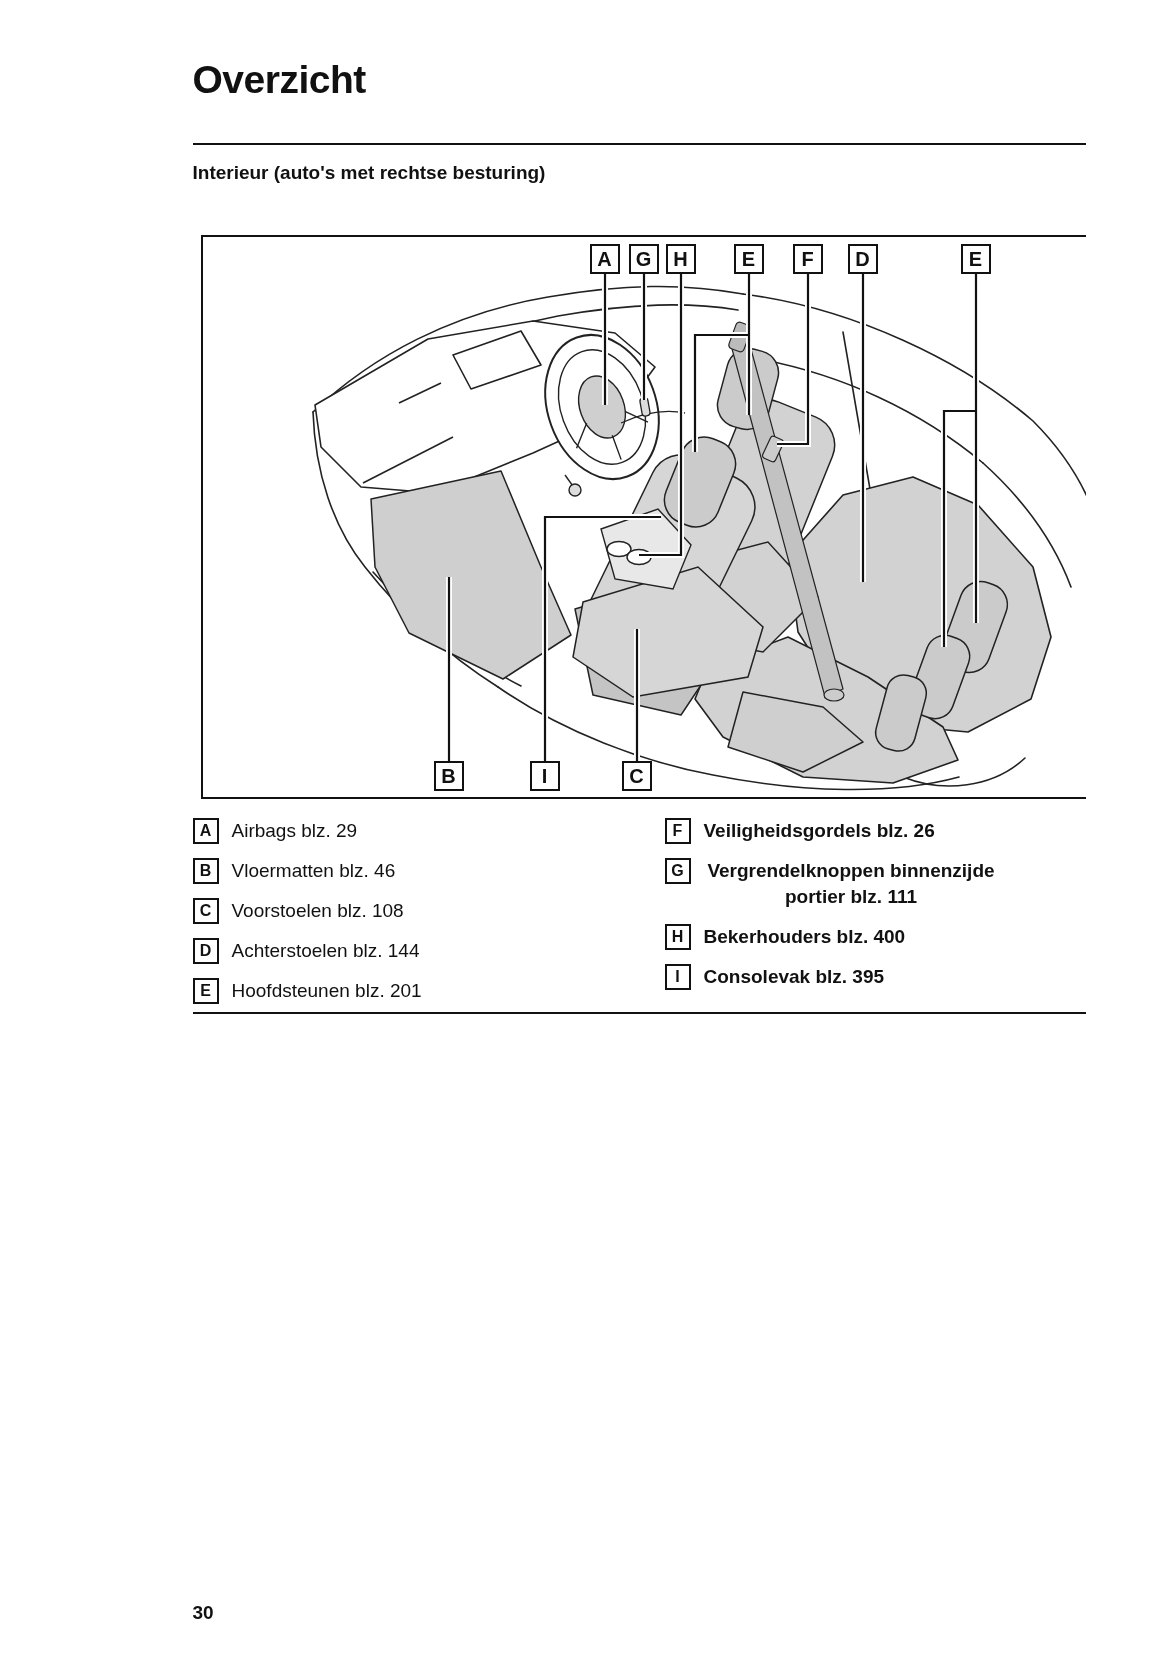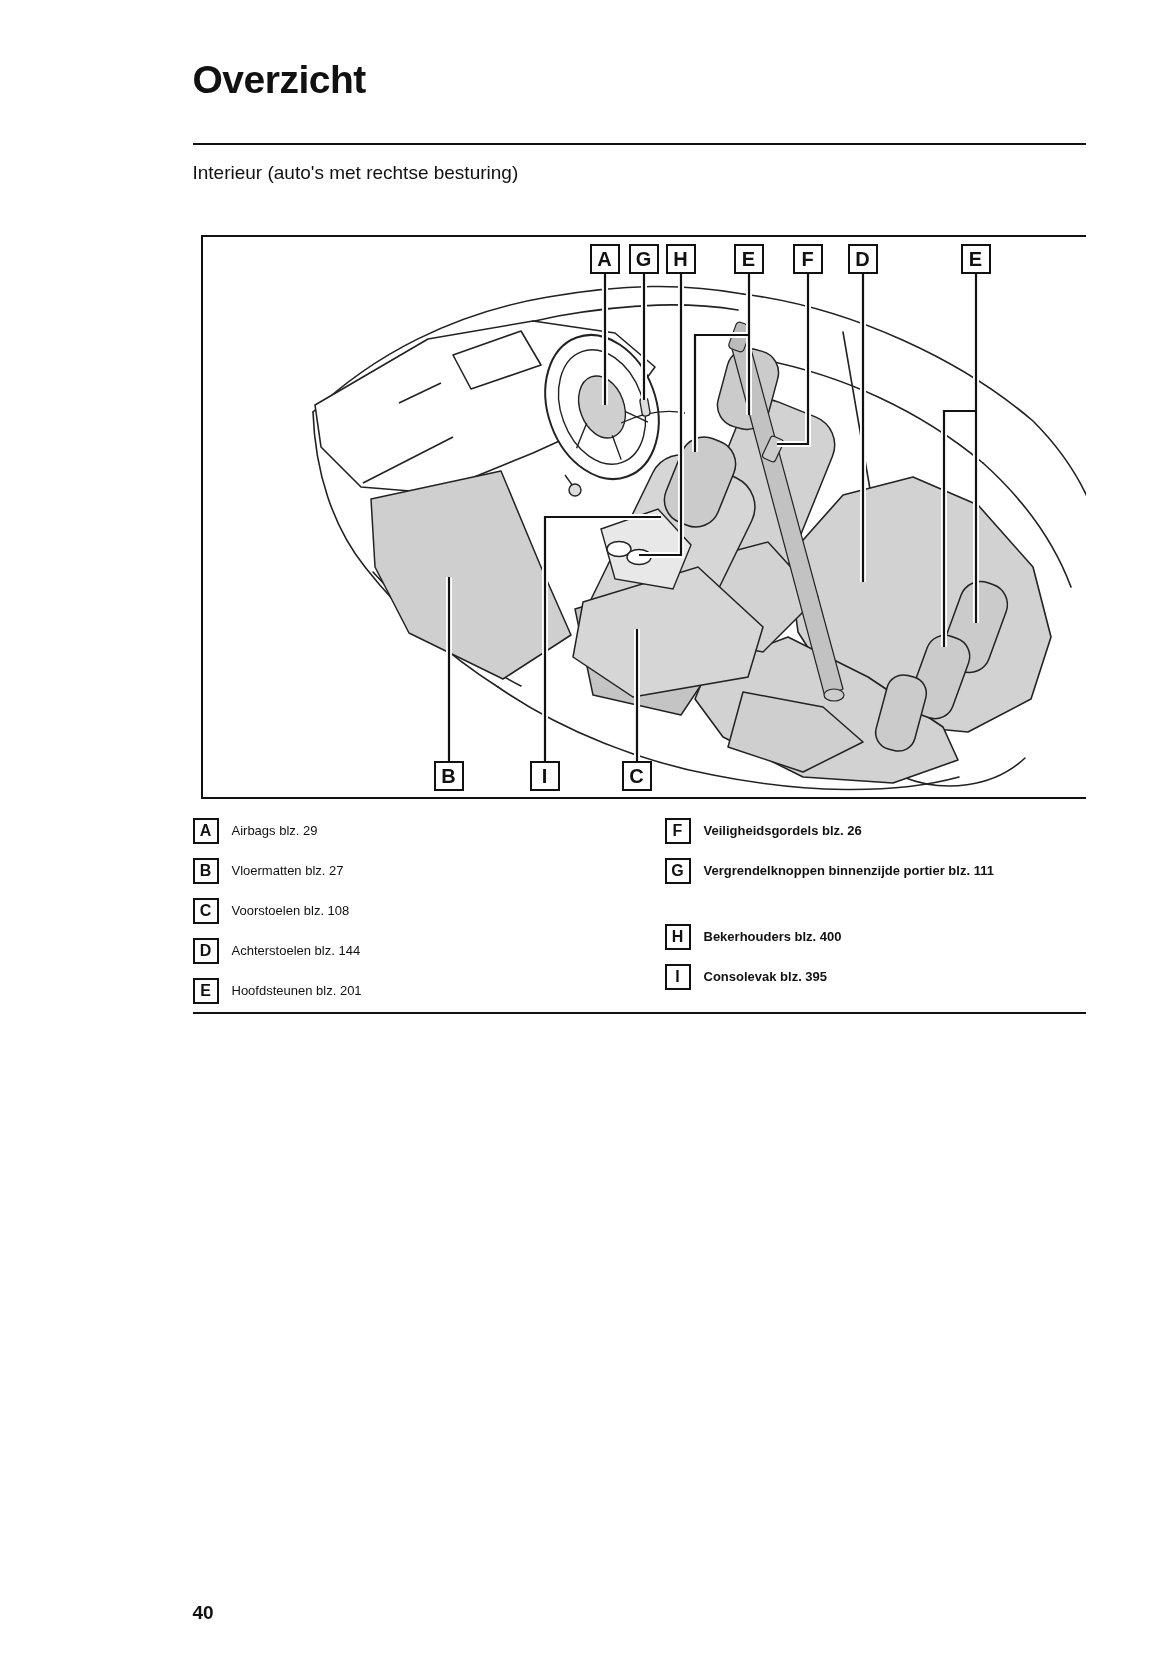--- a/index.html
+++ b/index.html
@@ -11,21 +11,21 @@
   }
   .title {
     position:absolute; left:113px; top:42px;
     font-size:39px; font-weight:800; letter-spacing:-0.5px; color:#111;
   }
   .rule { position:absolute; left:113px; width:939px; border-top:2px solid #111; }
   .rule-top { top:127px; }
   .rule-bottom { top:996px; }
   .subtitle {
     position:absolute; left:113px; top:146px;
-    font-size:19px; font-weight:400; color:#111;
+    font-size:19px; font-weight:700; color:#111;
   }
   .diagram-frame {
     position:absolute; left:121px; top:219px; width:926px; height:564px;
     border:2px solid #111; background:#fff;
   }
   .diagram-frame svg { position:absolute; left:0; top:0; }
   .dlabel {
     position:absolute; width:30px; height:30px;
     border:2px solid #111; background:#fff;
     display:flex; align-items:center; justify-content:center;
@@ -33,21 +33,21 @@
   }
   .legend-row {
     position:absolute; display:flex; align-items:flex-start; gap:13px;
   }
   .lbox {
     flex:0 0 auto; width:26px; height:26px; margin-top:0px;
     border:2px solid #111; background:#fff;
     display:flex; align-items:center; justify-content:center;
     font-size:16px; font-weight:700; color:#111; line-height:1;
   }
-  .ltext { font-size:13px; color:#111; line-height:26px;text-align:center; }
+  .ltext { font-size:19px; color:#111; line-height:26px;text-align:center; }
   .rcol .ltext { max-width:295px;font-weight:bold; }
   .pagenum {
     position:absolute; left:113px; top:1586px;
     font-size:19px; font-weight:700; color:#111;
   }
 </style>
 </head>
 <body>
 
 <div class="page">
@@ -194,21 +194,21 @@
     <div class="dlabel" style="left:327px; top:524px;">I</div>
     <div class="dlabel" style="left:419px; top:524px;">C</div>
   </div>
 
   <div class="legend-row" style="left:113px; top:802px;">
     <span class="lbox">A</span>
     <span class="ltext">Airbags blz. 29</span>
   </div>
   <div class="legend-row" style="left:113px; top:842px;">
     <span class="lbox">B</span>
-    <span class="ltext">Vloermatten blz. 27</span>
+    <span class="ltext">Vloermatten blz. 46</span>
   </div>
   <div class="legend-row" style="left:113px; top:882px;">
     <span class="lbox">C</span>
     <span class="ltext">Voorstoelen blz. 108</span>
   </div>
   <div class="legend-row" style="left:113px; top:922px;">
     <span class="lbox">D</span>
     <span class="ltext">Achterstoelen blz. 144</span>
   </div>
   <div class="legend-row" style="left:113px; top:962px;">
@@ -228,14 +228,14 @@
     <span class="lbox">H</span>
     <span class="ltext">Bekerhouders blz. 400</span>
   </div>
   <div class="legend-row rcol" style="left:585px; top:948px;">
     <span class="lbox">I</span>
     <span class="ltext">Consolevak blz. 395</span>
   </div>
 
   <div class="rule rule-bottom"></div>
 
-  <div class="pagenum">40</div>
+  <div class="pagenum">30</div>
 </div>
 
 </body></html>

